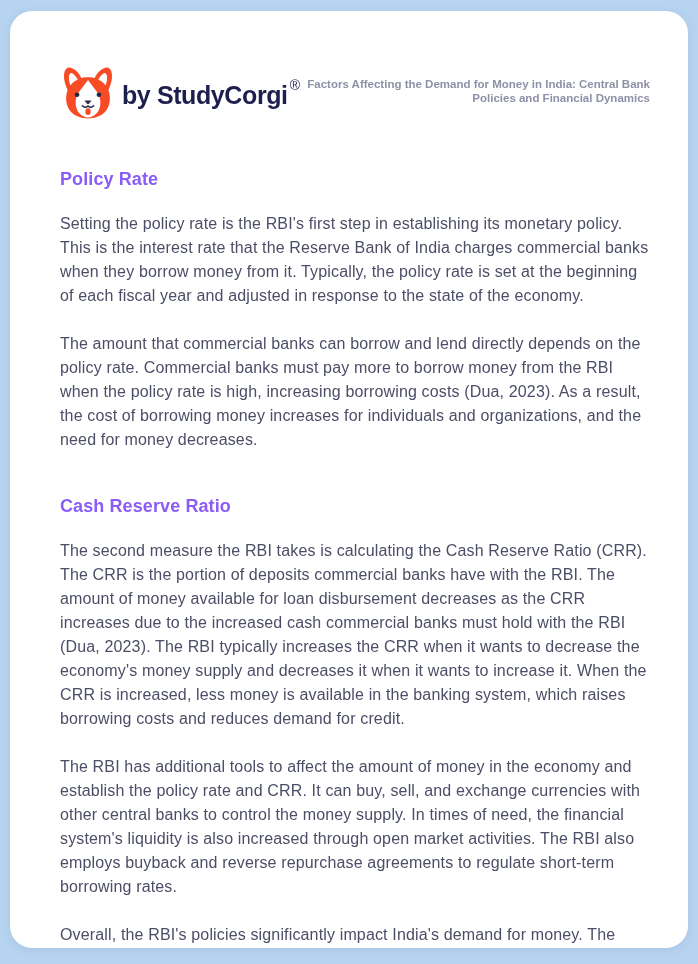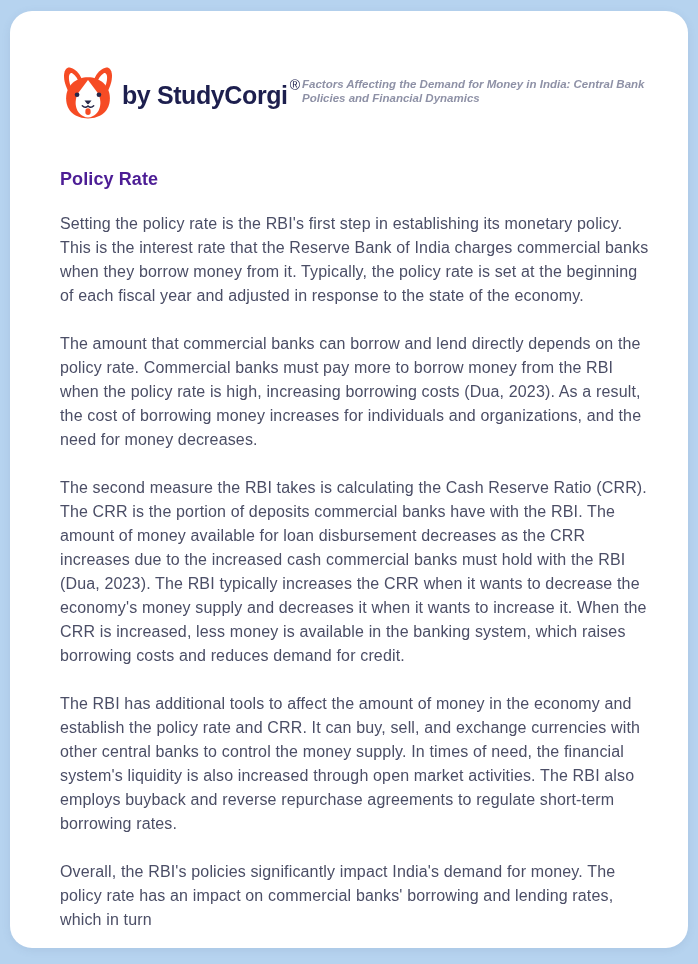--- a/index.html
+++ b/index.html
@@ -44,22 +44,21 @@
   }
   .brand-reg {
     font-size: 14px;
     font-weight: 400;
     color: #1d1f4e;
     vertical-align: 14px;
     margin-left: 2px;
   }
   .header-right {
     width: 348px;
-    text-align: left;
-    font-style: italic;
+    text-align: right;
   }
   .doc-title {
     font-size: 11.5px;
     font-weight: 700;
     line-height: 14px;
     color: #8e91a6;
     margin-bottom: 5px;
   }
   .doc-url {
     font-size: 11.5px;
@@ -67,21 +66,21 @@
     line-height: 13px;
     color: #9b9eb1;
     text-decoration: none;
     display: block;
     word-break: break-word;
   }
   
   .article h2 {
     font-size: 18px;
     font-weight: 800;
-    color: #4c1d95;
+    color: #8b5cf6;
     letter-spacing: 0.1px;
     margin: 44px 0 22px 0;
   }
   .article section:first-of-type h2 { margin-top: 46px; }
   .article p {
     font-size: 16px;
     line-height: 24px;
     letter-spacing: 0.15px;
     color: #4b4e66;
     margin: 16px 0 24px 0;
@@ -130,20 +129,21 @@
 
     <div class="article">
 
       <section>
         <h2>Policy Rate</h2>
         <p>Setting the policy rate is the RBI's first step in establishing its monetary policy. This is the interest rate that the Reserve Bank of India charges commercial banks when they borrow money from it. Typically, the policy rate is set at the beginning of each fiscal year and adjusted in response to the state of the economy.</p>
         <p>The amount that commercial banks can borrow and lend directly depends on the policy rate. Commercial banks must pay more to borrow money from the RBI when the policy rate is high, increasing borrowing costs (Dua, 2023). As a result, the cost of borrowing money increases for individuals and organizations, and the need for money decreases.</p>
       </section>
 
       <section>
+        <h2>Cash Reserve Ratio</h2>
         <p>The second measure the RBI takes is calculating the Cash Reserve Ratio (CRR). The CRR is the portion of deposits commercial banks have with the RBI. The amount of money available for loan disbursement decreases as the CRR increases due to the increased cash commercial banks must hold with the RBI (Dua, 2023). The RBI typically increases the CRR when it wants to decrease the economy's money supply and decreases it when it wants to increase it. When the CRR is increased, less money is available in the banking system, which raises borrowing costs and reduces demand for credit.</p>
       </section>
 
       <section>
         <p>The RBI has additional tools to affect the amount of money in the economy and establish the policy rate and CRR. It can buy, sell, and exchange currencies with other central banks to control the money supply. In times of need, the financial system's liquidity is also increased through open market activities. The RBI also employs buyback and reverse repurchase agreements to regulate short-term borrowing rates.</p>
         <p>Overall, the RBI's policies significantly impact India's demand for money. The policy rate has an impact on commercial banks' borrowing and lending rates, which in turn</p>
       </section>
 
     </div>
   </div>

